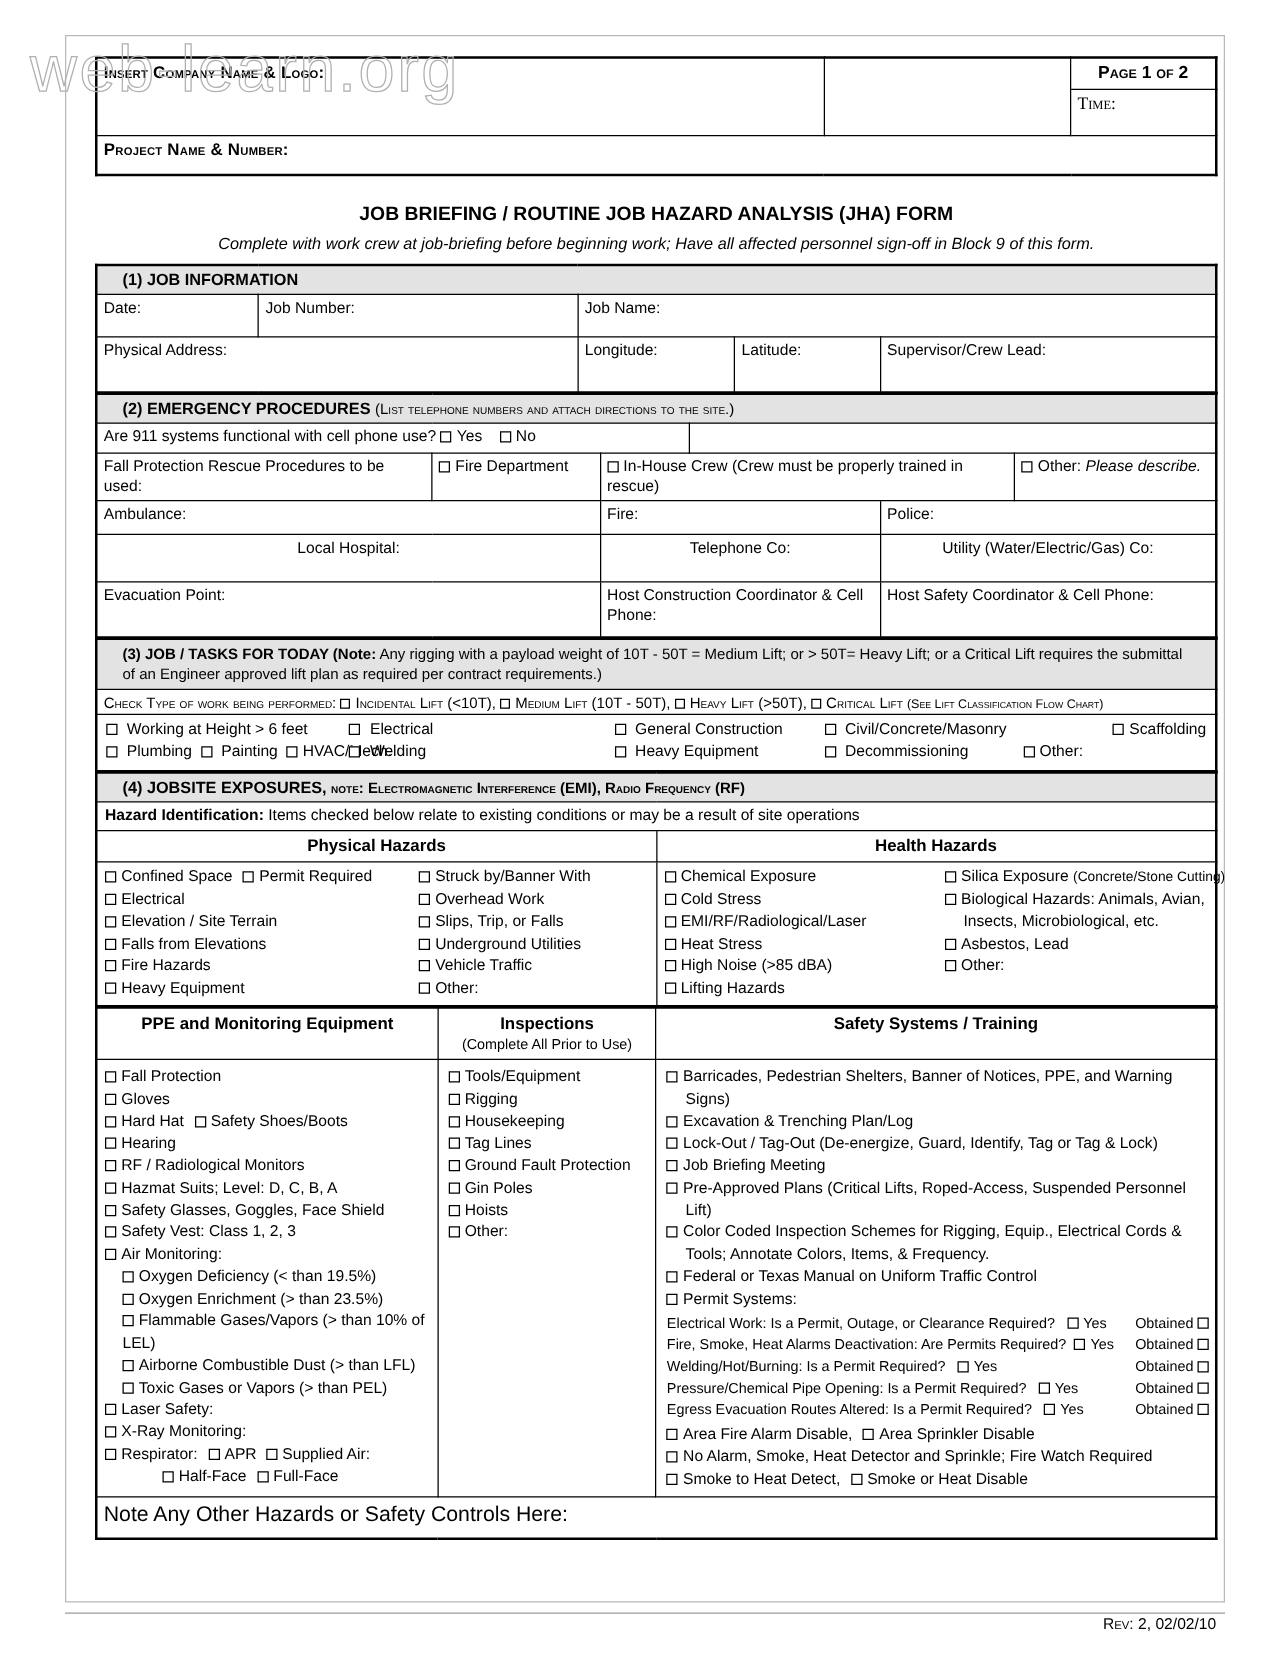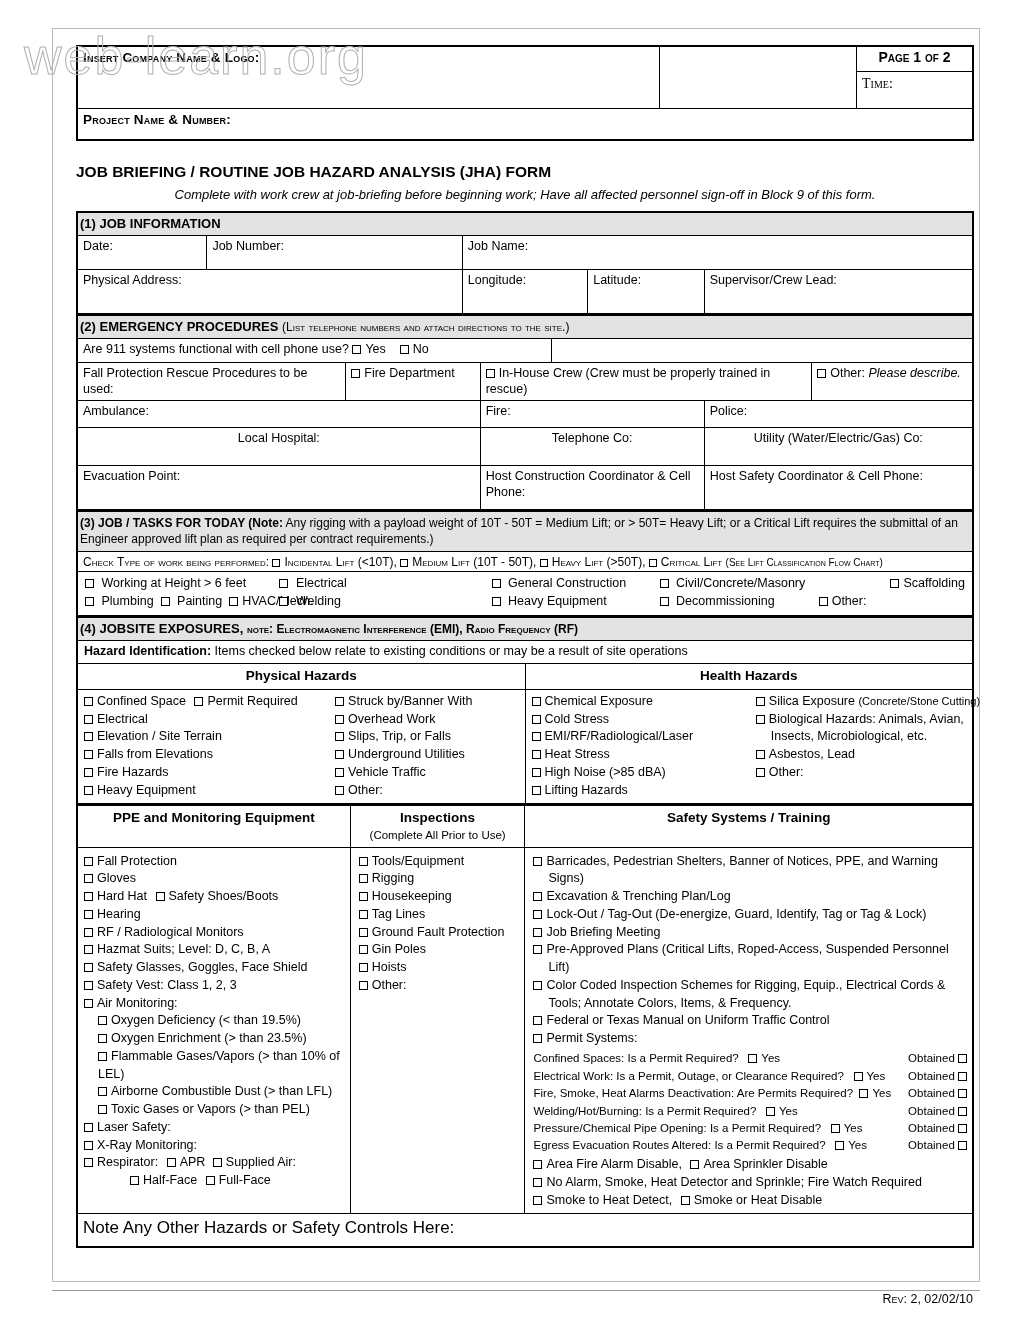--- a/index.html
+++ b/index.html
@@ -24,24 +24,24 @@
   td{border:1px solid #000;vertical-align:top;padding:3px 5px;font-size:12.5px;line-height:1.25;}
   .outer{border:2px solid #000;}
 
   
   .hdr{border:2px solid #000;border-collapse:collapse;width:100%;table-layout:fixed;}
   .hdr td{border:1px solid #000;}
   .sc{font-variant:small-caps;font-weight:bold;font-size:13.5px;letter-spacing:.2px;}
   .sc-serif{font-family:"Liberation Serif",serif;font-variant:small-caps;font-size:14px;}
   .page-of{font-variant:small-caps;font-weight:bold;font-size:14px;text-align:center;}
 
-  .title{text-align:left;font-weight:bold;font-size:15.5px;margin:22px 0 6px;}
+  .title{text-align:center;font-weight:bold;font-size:15.5px;margin:22px 0 6px;}
   .subtitle{text-align:center;font-style:italic;font-size:13px;margin-bottom:9px;}
 
-  .band{background:#e3e3e3;font-weight:bold;font-size:13px;padding:3px 2px;border:1px solid #000;}
+  .band{background:#e3e3e3;font-weight:bold;font-size:13px;padding:3px 20px;border:1px solid #000;}
   .band .norm{font-weight:normal;}
   .band .smc{font-variant:small-caps;font-size:12px;font-weight:bold;}
   .band .smcn{font-variant:small-caps;font-size:12px;font-weight:normal;}
   .h40{height:34px;}
   .h48{height:44px;}
   .h56{height:52px;}
 
   
   .cb{display:inline-block;width:9px;height:9px;border:1.4px solid #000;
       margin-right:4px;vertical-align:-1px;box-sizing:border-box;background:#fff;}
@@ -378,25 +378,20 @@
           <li class="hang"><span class="cb"></span><span>Lock-Out / Tag-Out (De-energize, Guard, Identify, Tag or Tag &amp; Lock)</span></li>
           <li class="hang"><span class="cb"></span><span>Job Briefing Meeting</span></li>
           <li class="hang"><span class="cb"></span><span>Pre-Approved Plans (Critical Lifts, Roped-Access, Suspended Personnel Lift)</span></li>
           <li class="hang"><span class="cb"></span><span>Color Coded Inspection Schemes for Rigging, Equip., Electrical Cords &amp; Tools; Annotate Colors, Items, &amp; Frequency.</span></li>
           <li class="hang"><span class="cb"></span><span>Federal or Texas Manual on Uniform Traffic Control</span></li>
           <li class="hang"><span class="cb"></span><span>Permit Systems:</span></li>
         </ul>
 
         <table class="permtbl">
           <tbody>
-                <tr>
-            <td><span>Confined Spaces:  Is a Permit Required?</span>
-              &nbsp;&nbsp;<span class="cb"></span><span>Yes</span></td>
-            <td class="ob"><span>Obtained</span>&nbsp;<span class="cb" style="margin-right:0;"></span></td>
-          </tr>
           <tr>
             <td><span>Electrical Work: Is a Permit, Outage, or Clearance Required?</span>
               &nbsp;&nbsp;<span class="cb"></span><span>Yes</span></td>
             <td class="ob"><span>Obtained</span>&nbsp;<span class="cb" style="margin-right:0;"></span></td>
           </tr>
           <tr>
             <td><span>Fire, Smoke, Heat Alarms Deactivation: Are Permits Required?</span>
               &nbsp;<span class="cb"></span><span>Yes</span></td>
             <td class="ob"><span>Obtained</span>&nbsp;<span class="cb" style="margin-right:0;"></span></td>
           </tr>

